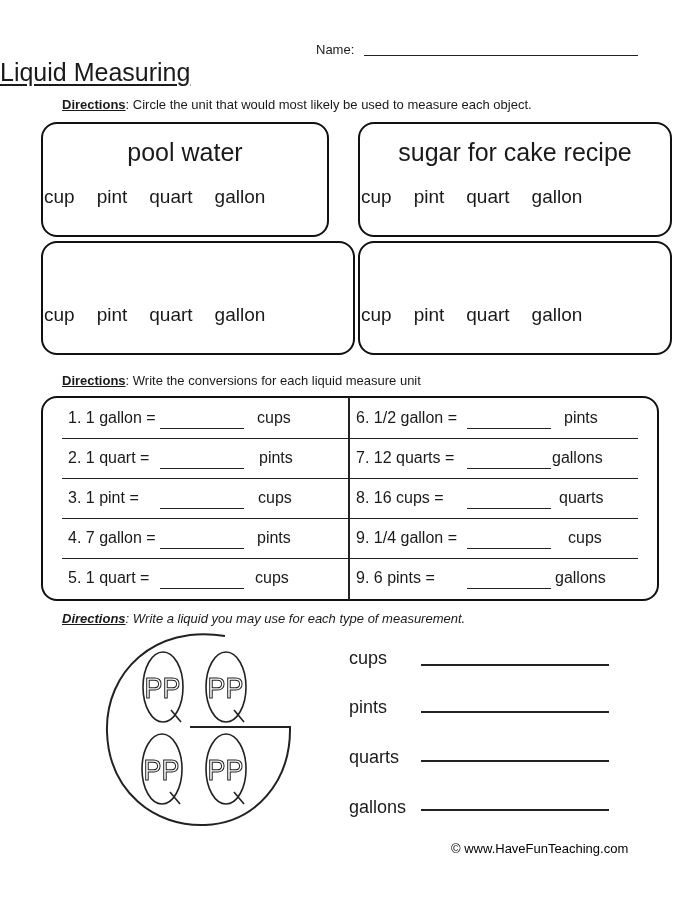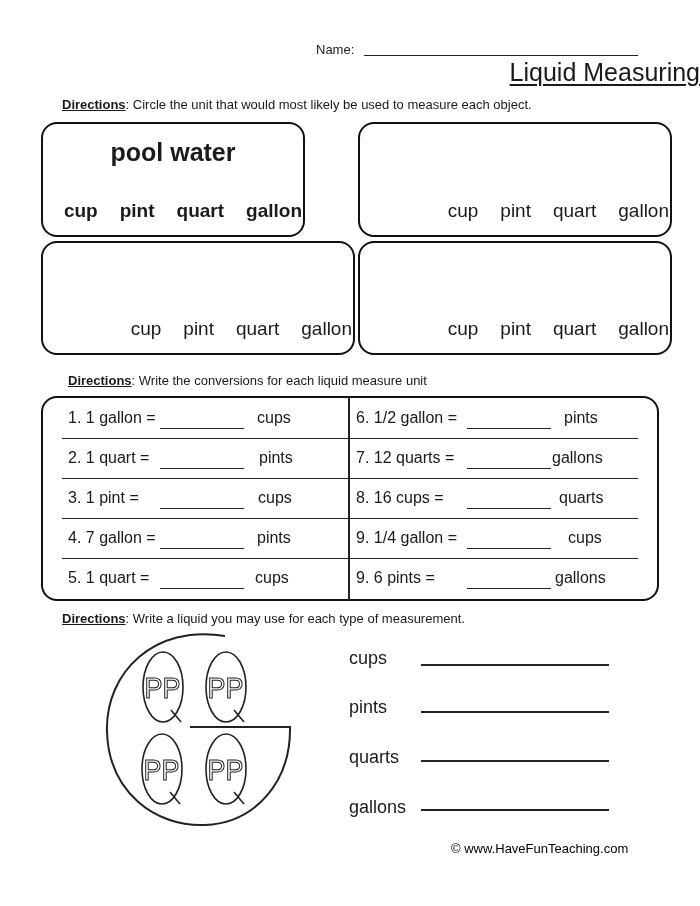--- a/index.html
+++ b/index.html
@@ -2,28 +2,28 @@
 <html><head>
 <meta charset="utf-8">
 <style>
   html, body { margin:0; padding:0; background:#ffffff; }
   body { width:700px; height:906px; position:relative; overflow:hidden;
          font-family:"Liberation Sans", sans-serif; color:#1a1a1a; }
   .abs { position:absolute; }
 
   .name-label { left:316px; top:42px; font-size:13px; }
   .name-line { left:364px; top:55px; width:274px; border-bottom:1.5px solid #222; }
-  .title { left:0; width:700px; top:58px; text-align:right; font-size:25px; text-decoration:underline; text-underline-offset:3px; text-decoration-thickness:2px; }
+  .title { left:0; width:700px; top:58px; text-align:left; font-size:25px; text-decoration:underline; text-underline-offset:3px; text-decoration-thickness:2px; }
 
   .directions { font-size:13px; }
   .directions b { text-decoration:underline; font-weight:bold; }
 
   .box { border:2.6px solid #111; border-radius:16px; box-sizing:border-box; }
   .box .item { position:absolute; left:0; right:0; top:14px; text-align:center; font-size:25px; }
-  .box .units { position:absolute; left:0; right:0; bottom:13px; display:flex; justify-content:flex-end; gap:20px; font-size:19px;margin-top:40px; }
+  .box .units { position:absolute; left:0; right:0; bottom:27px; display:flex; justify-content:flex-start; gap:20px; font-size:19px;margin-top:40px; }
   .box .units span { padding:0 1px; }
 
   .table { left:41px; top:396px; width:618px; height:205px; border:2.6px solid #111; border-radius:16px; box-sizing:border-box; }
   .vdiv { left:348px; top:397px; width:1.5px; height:203px; background:#222; }
   .hline { height:1.3px; background:#222; }
   .row { font-size:16px; white-space:nowrap; }
   .blank { border-bottom:1.8px solid #222; }
 
   .meas-label { font-size:18px; }
   .meas-line { border-bottom:2px solid #222; height:0; }
@@ -32,31 +32,32 @@
 </style>
 </head>
 <body>
 
 <div class="abs name-label">Name:</div>
 <div class="abs name-line"></div>
 <div class="abs title">Liquid Measuring</div>
 
 <div class="abs directions" style="left:62px; top:97px;"><b>Directions</b><span>: Circle the unit that would most likely be used to measure each object.</span></div>
 
-<div class="abs box" style="left:41px; top:122px; width:264px; height:115px;font-weight:bold;">
+<div class="abs box" style="left:41px; top:122px; width:288px; height:115px;">
   <div class="item">pool water</div>
   <div class="units">
     <span>cup</span>
     <span>pint</span>
     <span>quart</span>
     <span>gallon</span>
   </div>
 </div>
 
 <div class="abs box" style="left:358px; top:122px; width:314px; height:115px;">
+  <div class="item">sugar for cake recipe</div>
   <div class="units">
     <span>cup</span>
     <span>pint</span>
     <span>quart</span>
     <span>gallon</span>
   </div>
 </div>
 
 <div class="abs box" style="left:41px; top:241px; width:314px; height:114px;">
   <div class="units">
@@ -69,21 +70,21 @@
 
 <div class="abs box" style="left:358px; top:241px; width:314px; height:114px;">
   <div class="units">
     <span>cup</span>
     <span>pint</span>
     <span>quart</span>
     <span>gallon</span>
   </div>
 </div>
 
-<div class="abs directions" style="left:62px; top:373px;margin-left:6px;"><b>Directions</b><span>: Write the conversions for each liquid measure unit</span></div>
+<div class="abs directions" style="left:62px; top:373px;"><b>Directions</b><span>: Write the conversions for each liquid measure unit</span></div>
 
 <div class="abs table"></div>
 <div class="abs vdiv"></div>
 
 <div class="abs hline" style="left:62px; top:438px; width:576px;"></div>
 <div class="abs hline" style="left:62px; top:478px; width:576px;"></div>
 <div class="abs hline" style="left:62px; top:518px; width:576px;"></div>
 <div class="abs hline" style="left:62px; top:558px; width:576px;"></div>
 
 <div class="abs row" style="left:68px; top:409px;">1.  1 gallon =</div>
@@ -119,21 +120,21 @@
 <div class="abs row" style="left:559px; top:489px;">quarts</div>
 
 <div class="abs row" style="left:356px; top:529px;">9.  1/4 gallon =</div>
 <div class="abs blank" style="left:467px; top:548px; width:84px;"></div>
 <div class="abs row" style="left:568px; top:529px;">cups</div>
 
 <div class="abs row" style="left:356px; top:569px;">9.  6 pints =</div>
 <div class="abs blank" style="left:467px; top:588px; width:84px;"></div>
 <div class="abs row" style="left:555px; top:569px;">gallons</div>
 
-<div class="abs directions" style="left:62px; top:611px;"><b>Directions</b><span>: Write a liquid you may use for each type of measurement.</span></div>
+<div class="abs directions" style="left:62px; top:611px;font-style:italic;"><b>Directions</b><span>: Write a liquid you may use for each type of measurement.</span></div>
 
 <svg class="abs" style="left:95px; top:632px;" width="210" height="200" viewBox="0 0 210 200">
 
   <path d="M 130 4 C 60 -8, 10 40, 12 100 C 14 160, 60 195, 110 193 C 160 191, 196 150, 195 95 L 95 95" fill="none" stroke="#222" stroke-width="2"></path>
 
   <g>
     <ellipse cx="68" cy="55" rx="20" ry="35" fill="none" stroke="#222" stroke-width="1.6"></ellipse>
     <line x1="76" y1="78" x2="86" y2="90" stroke="#222" stroke-width="1.6"></line>
     <text x="68" y="66" text-anchor="middle" font-family="Liberation Sans, sans-serif" font-size="30" fill="none" stroke="#222" stroke-width="1.1" transform="scale(0.9,1) translate(7,0)">PP</text>
   </g>

